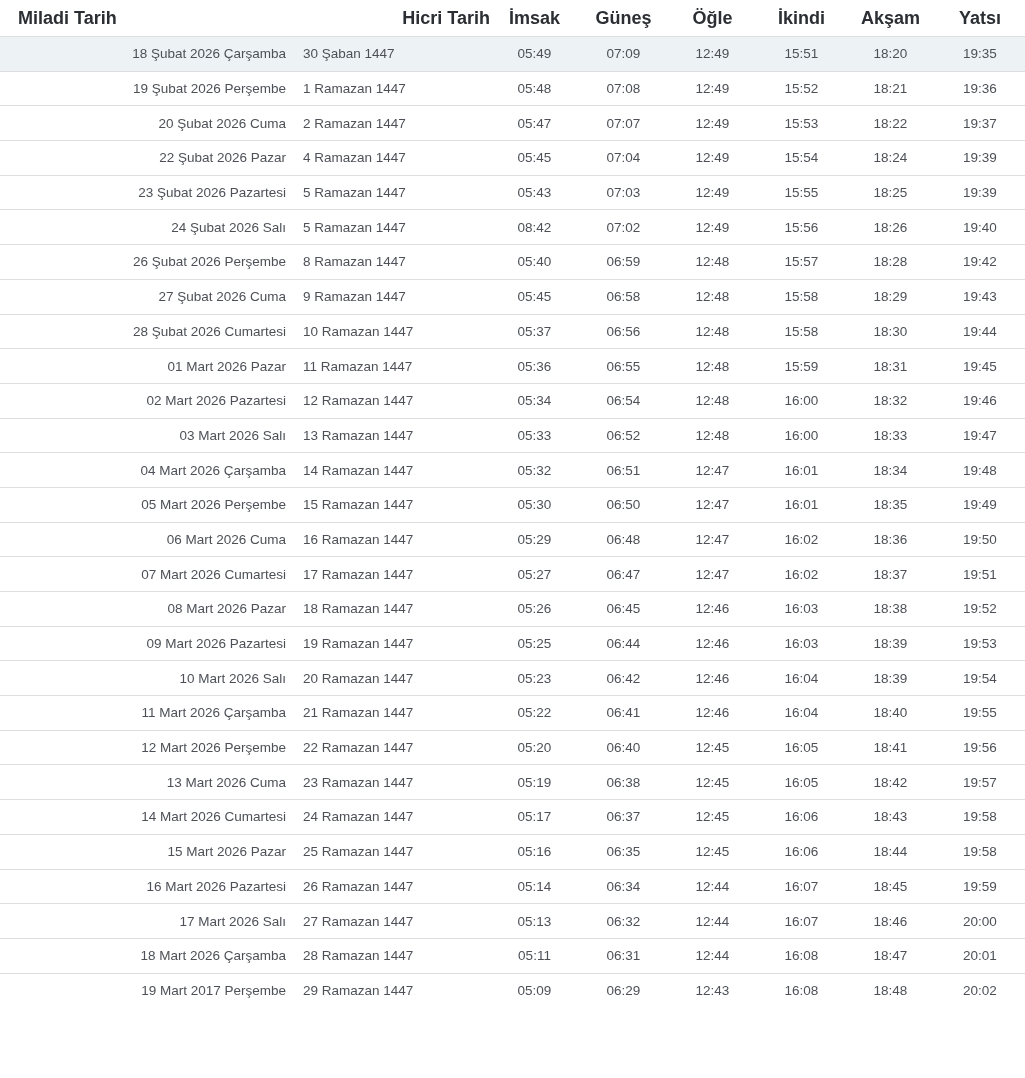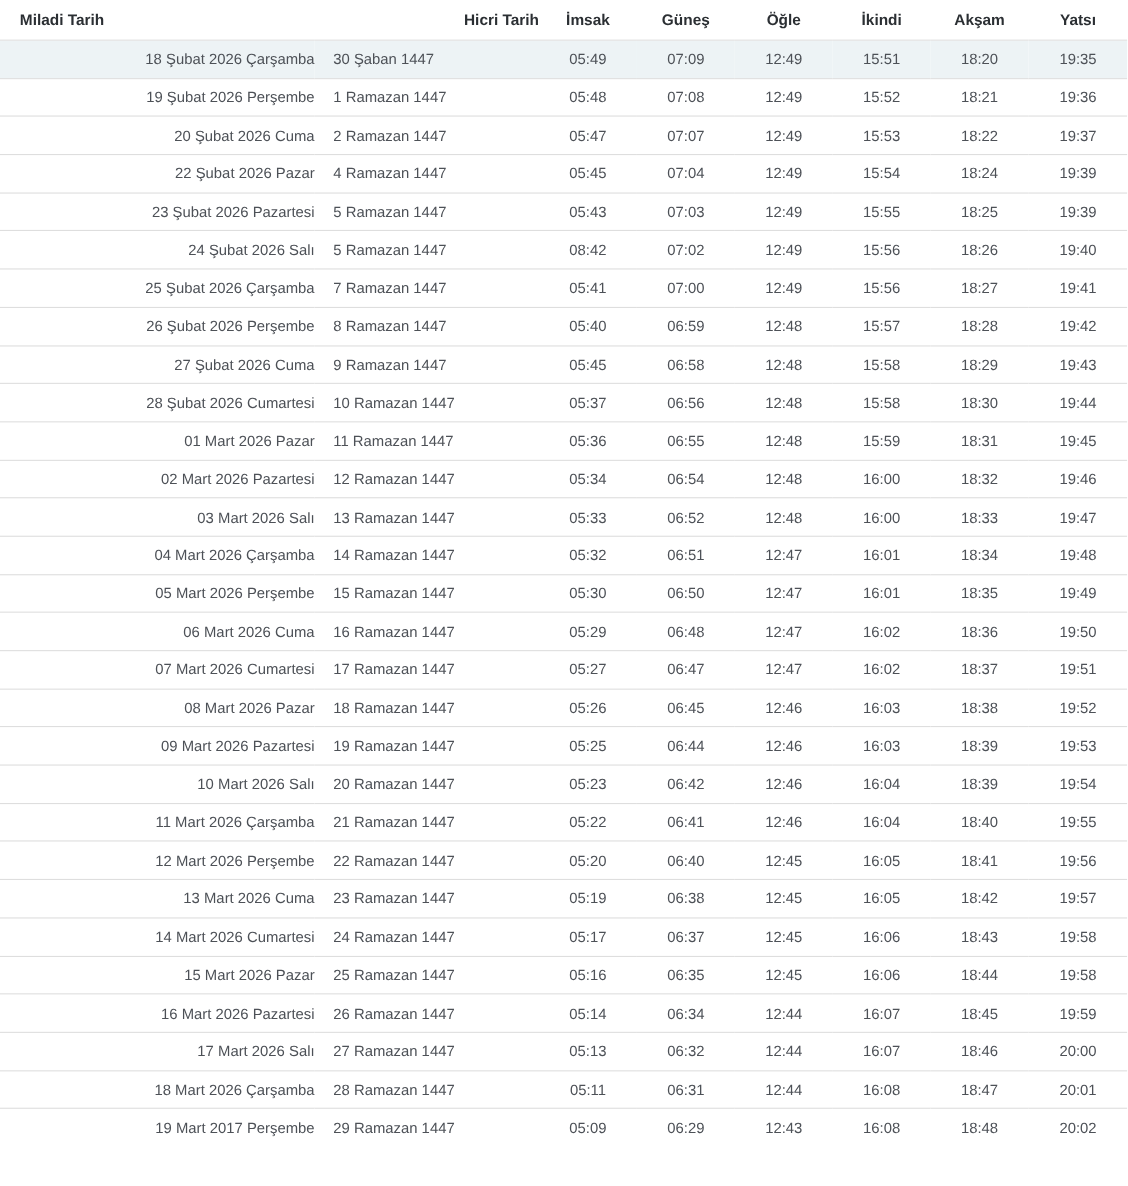--- a/index.html
+++ b/index.html
@@ -20,21 +20,21 @@
     table-layout: fixed;
   }
   col.c-miladi { width: 286px; }
   col.c-hicri  { width: 204px; }
   col.c-time   { width: 89px; }
   col.c-time-last { width: 90px; }
 
   table.prayer-table th {
     height: 36px;
     padding: 0;
-    font-size: 14px;
+    font-size: 18px;
     font-weight: bold;
     color: #2b2f33;
     border-bottom: 1px solid #dedede;
     text-align: center;
     white-space: nowrap;
     background: #ffffff;
   }
   table.prayer-table th.al { text-align: left; }
   table.prayer-table th.pad1 { padding-left: 18px; }
   table.prayer-table th.pad2 { padding-left: 17px; text-align: right; }
@@ -143,30 +143,20 @@
           <td class="al pad1">24 Şubat 2026 Salı</td>
           <td class="al pad2">5 Ramazan 1447</td>
           <td>08:42</td>
           <td>07:02</td>
           <td>12:49</td>
           <td>15:56</td>
           <td>18:26</td>
           <td>19:40</td>
         </tr>
         <tr>
-          <td class="al pad1">25 Şubat 2026 Çarşamba</td>
-          <td class="al pad2">7 Ramazan 1447</td>
-          <td>05:41</td>
-          <td>07:00</td>
-          <td>12:49</td>
-          <td>15:56</td>
-          <td>18:27</td>
-          <td>19:41</td>
-        </tr>
-        <tr>
           <td class="al pad1">26 Şubat 2026 Perşembe</td>
           <td class="al pad2">8 Ramazan 1447</td>
           <td>05:40</td>
           <td>06:59</td>
           <td>12:48</td>
           <td>15:57</td>
           <td>18:28</td>
           <td>19:42</td>
         </tr>
         <tr>

